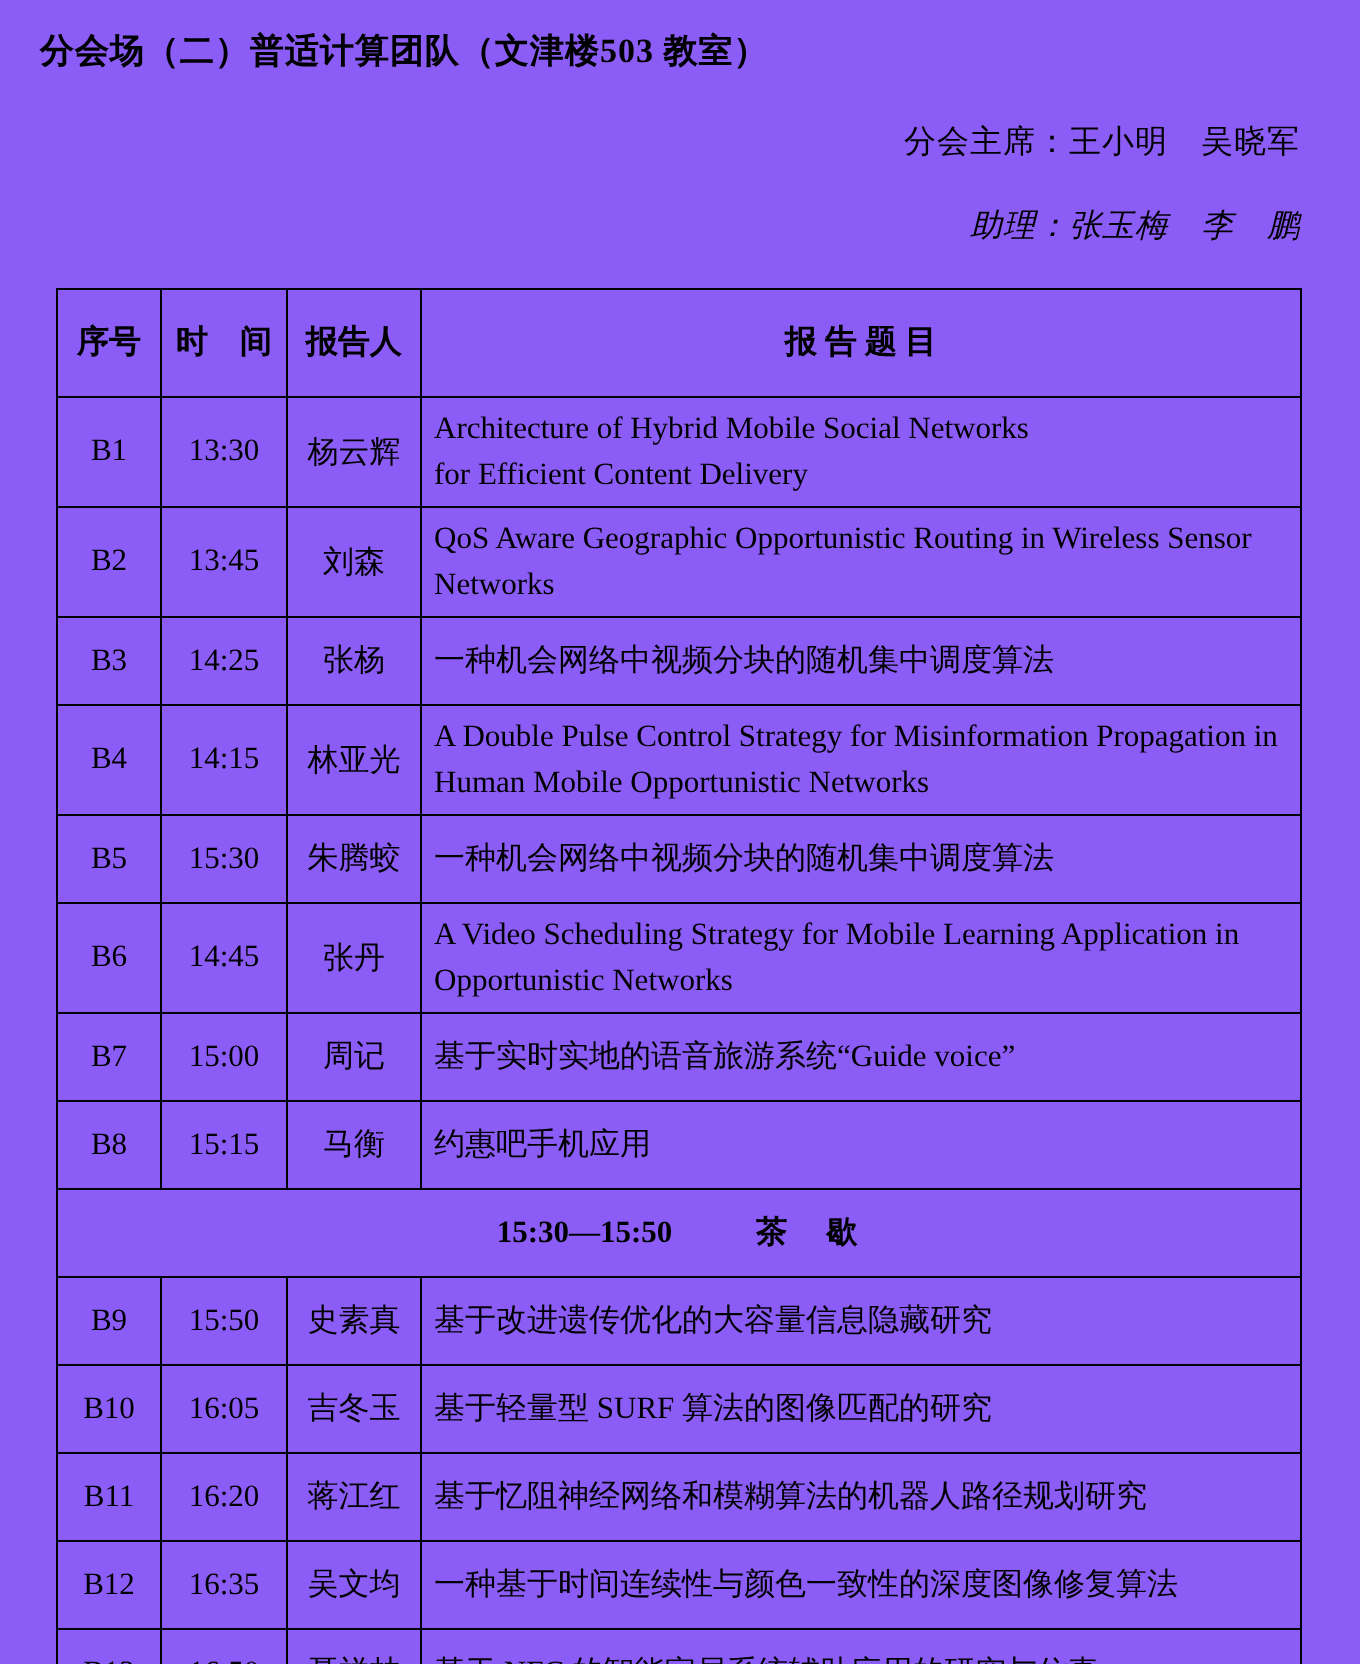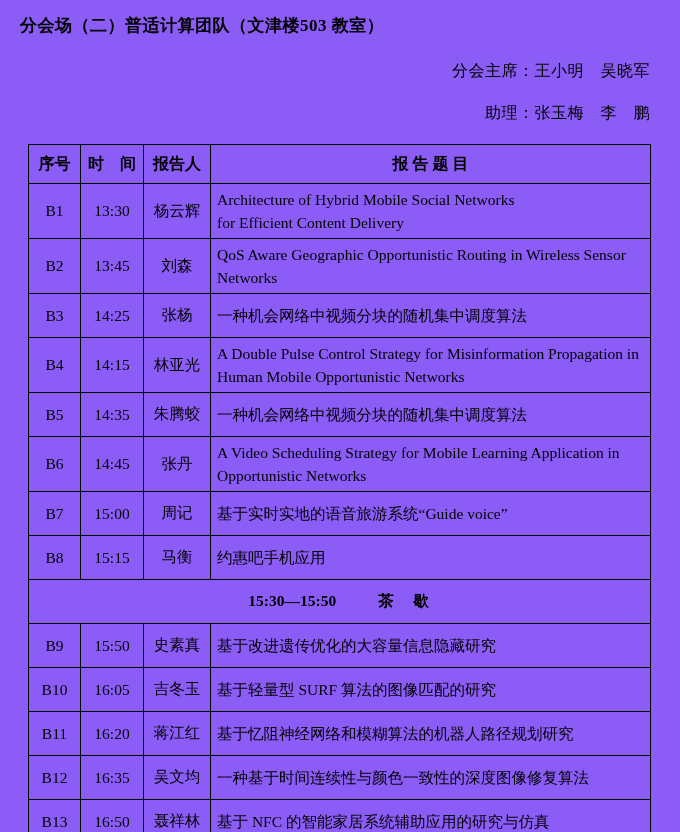--- a/index.html
+++ b/index.html
@@ -23,21 +23,21 @@
     font-weight: bold;
     margin: 4px 0 0 0;
     letter-spacing: 0.5px;
   }
   .right-line {
     text-align: right;
     font-size: 16px;
     letter-spacing: 0.5px;
   }
   .chair-line   { margin-top: 24px; }
-  .assist-line  { margin-top: 21px; }
+  .assist-line  { margin-top: 21px; font-style: italic; }
 
   table.schedule {
     border-collapse: collapse;
     table-layout: fixed;
     width: 622px;
     margin: 20px 0 0 8px;
   }
   .schedule col.c1 { width: 52px; }
   .schedule col.c2 { width: 63px; }
   .schedule col.c3 { width: 67px; }
@@ -47,21 +47,21 @@
     border: 1px solid #000000;
     vertical-align: middle;
     font-size: 15.5px;
     box-sizing: border-box;
   }
   .schedule th {
     font-weight: bold;
     font-size: 16px;
     height: 39px;
     text-align: center;
-    padding: 1px 2px;
+    padding: 16px 2px;
   }
   .schedule td { height: 44px; }
 
   .c-id, .c-time, .c-speaker { text-align: center; padding: 2px; }
   .c-title {
     text-align: left;
     padding: 4px 6px;
     white-space: pre-line;
     line-height: 23px;
   }
@@ -122,21 +122,21 @@
         </tr>
         <tr>
           <td class="c-id">B4</td>
           <td class="c-time">14:15</td>
           <td class="c-speaker">林亚光</td>
           <td class="c-title">A Double Pulse Control Strategy for Misinformation Propagation in
 Human Mobile Opportunistic Networks</td>
         </tr>
         <tr>
           <td class="c-id">B5</td>
-          <td class="c-time">14:35</td>
+          <td class="c-time">15:30</td>
           <td class="c-speaker">朱腾蛟</td>
           <td class="c-title">一种机会网络中视频分块的随机集中调度算法</td>
         </tr>
         <tr>
           <td class="c-id">B6</td>
           <td class="c-time">14:45</td>
           <td class="c-speaker">张丹</td>
           <td class="c-title">A Video Scheduling Strategy for Mobile Learning Application in
 Opportunistic Networks</td>
         </tr>

